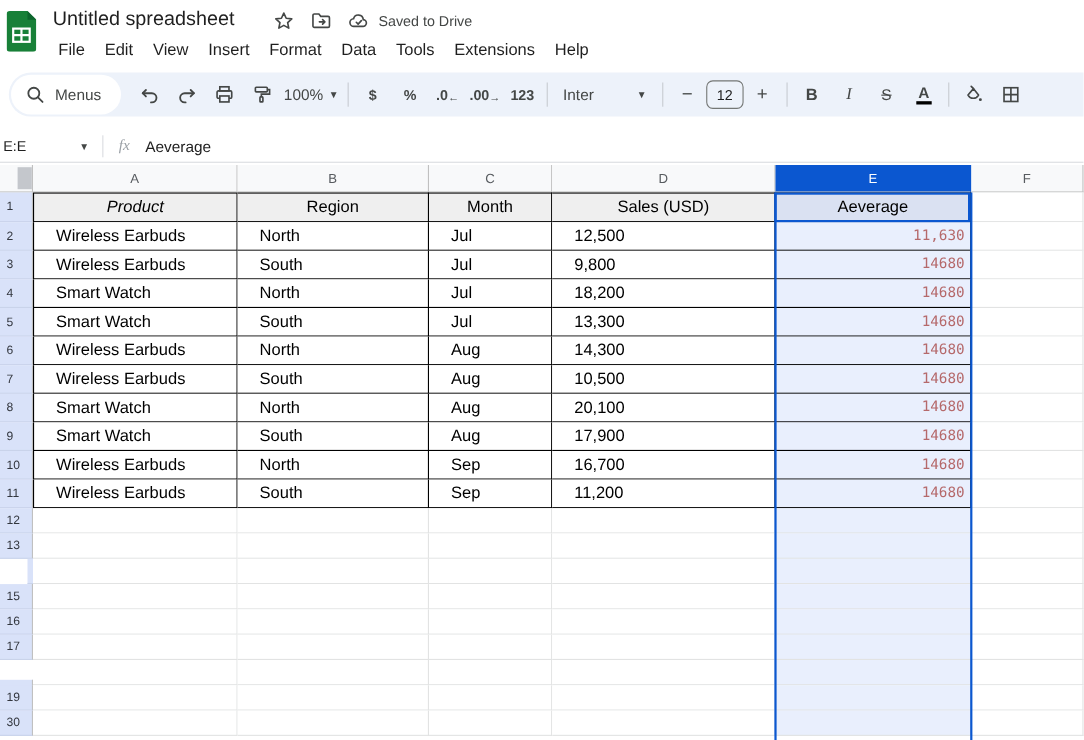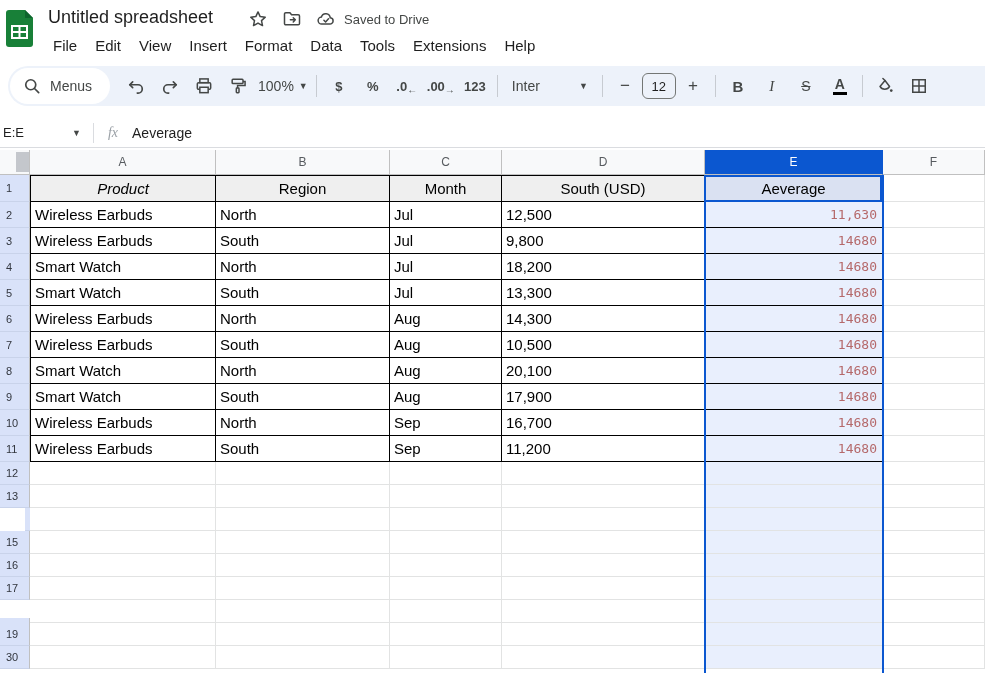--- a/index.html
+++ b/index.html
@@ -50,21 +50,21 @@
   .cell { position:absolute; overflow:hidden; white-space:nowrap; font-size:15px; }
   .colhdr { background:#f8f9fa; border-right:1px solid #c0c0c0; border-bottom:1px solid #c0c0c0;
     font-size:12px; color:#575b5f; display:flex; align-items:center; justify-content:center; }
   .colhdr-sel { background:#0b57d0; color:#fff; border-right:1px solid #0b57d0; }
   .rowhdr { background:#d9e2f9; border-right:1px solid #c0c0c0; border-bottom:1px solid #c9d3ea;
     font-size:11px; color:#32363e; display:flex; align-items:center; padding-left:6px; }
   .corner { background:#f8f9fa; border-right:1px solid #c0c0c0; border-bottom:1px solid #c0c0c0; }
   .corner .block { position:absolute; right:0; top:2px; bottom:2px; width:13px; background:#c4c7cc; }
   .gridcell { border-right:1px solid #e2e3e3; border-bottom:1px solid #e2e3e3; background:#fff; }
   .tablecell { border:1px solid #000; border-top:none; border-left:none; background:#fff;
-    display:flex; align-items:center; padding-left:4px; color:#000; }
+    display:flex; align-items:center; padding-left:20px; color:#000; }
   .tabletop { border-top:1px solid #000; }
   .tableleft { border-left:1px solid #000; }
   .hdrrow { background:#efefef; justify-content:center; padding-left:0; }
   .sel-tint { background:#e9effd; }
   .e1cell { background:#dae1f2; }
   .avgcell { font-family:"DejaVu Sans Mono", monospace; font-size:13px; color:#b5696b;
     justify-content:flex-end; padding-right:5px; padding-left:0; }
   #sel-left, #sel-right { position:absolute; width:2px; background:#0b57d0; z-index:5; }
   #e1-outline { position:absolute; border:2px solid #0b57d0; z-index:6; pointer-events:none; }
 </style>
@@ -256,21 +256,21 @@
     <div class="cell rowhdr" style="left: 0px; top: 358px; width: 30px; height: 23px; margin-left: 25px;">14</div>
     <div class="cell rowhdr" style="left: 0px; top: 381px; width: 30px; height: 23px;">15</div>
     <div class="cell rowhdr" style="left: 0px; top: 404px; width: 30px; height: 23px;">16</div>
     <div class="cell rowhdr" style="left: 0px; top: 427px; width: 30px; height: 23px;">17</div>
     <div class="cell rowhdr" style="left: 0px; top: 468px; width: 30px; height: 23px;">18</div>
     <div class="cell rowhdr" style="left: 0px; top: 473px; width: 30px; height: 23px;">19</div>
     <div class="cell rowhdr" style="left: 0px; top: 496px; width: 30px; height: 23px;">30</div>
     <div class="cell tablecell tabletop hdrrow tableleft" style="left: 30px; top: 25px; width: 186px; height: 27px; font-style: italic;">Product</div>
     <div class="cell tablecell tabletop hdrrow" style="left: 216px; top: 25px; width: 174px; height: 27px;">Region</div>
     <div class="cell tablecell tabletop hdrrow" style="left: 390px; top: 25px; width: 112px; height: 27px;">Month</div>
-    <div class="cell tablecell tabletop hdrrow" style="left: 502px; top: 25px; width: 203px; height: 27px;">South (USD)</div>
+    <div class="cell tablecell tabletop hdrrow" style="left: 502px; top: 25px; width: 203px; height: 27px;">Sales (USD)</div>
     <div class="cell tablecell tabletop hdrrow e1cell" style="left: 705px; top: 25px; width: 178px; height: 27px;">Aeverage</div>
     <div class="cell tablecell tableleft" style="left: 30px; top: 52px; width: 186px; height: 26px;">Wireless Earbuds</div>
     <div class="cell tablecell" style="left: 216px; top: 52px; width: 174px; height: 26px;">North</div>
     <div class="cell tablecell" style="left: 390px; top: 52px; width: 112px; height: 26px;">Jul</div>
     <div class="cell tablecell" style="left: 502px; top: 52px; width: 203px; height: 26px;">12,500</div>
     <div class="cell tablecell sel-tint avgcell" style="left: 705px; top: 52px; width: 178px; height: 26px;">11,630</div>
     <div class="cell tablecell tableleft" style="left: 30px; top: 78px; width: 186px; height: 26px;">Wireless Earbuds</div>
     <div class="cell tablecell" style="left: 216px; top: 78px; width: 174px; height: 26px;">South</div>
     <div class="cell tablecell" style="left: 390px; top: 78px; width: 112px; height: 26px;">Jul</div>
     <div class="cell tablecell" style="left: 502px; top: 78px; width: 203px; height: 26px;">9,800</div>

